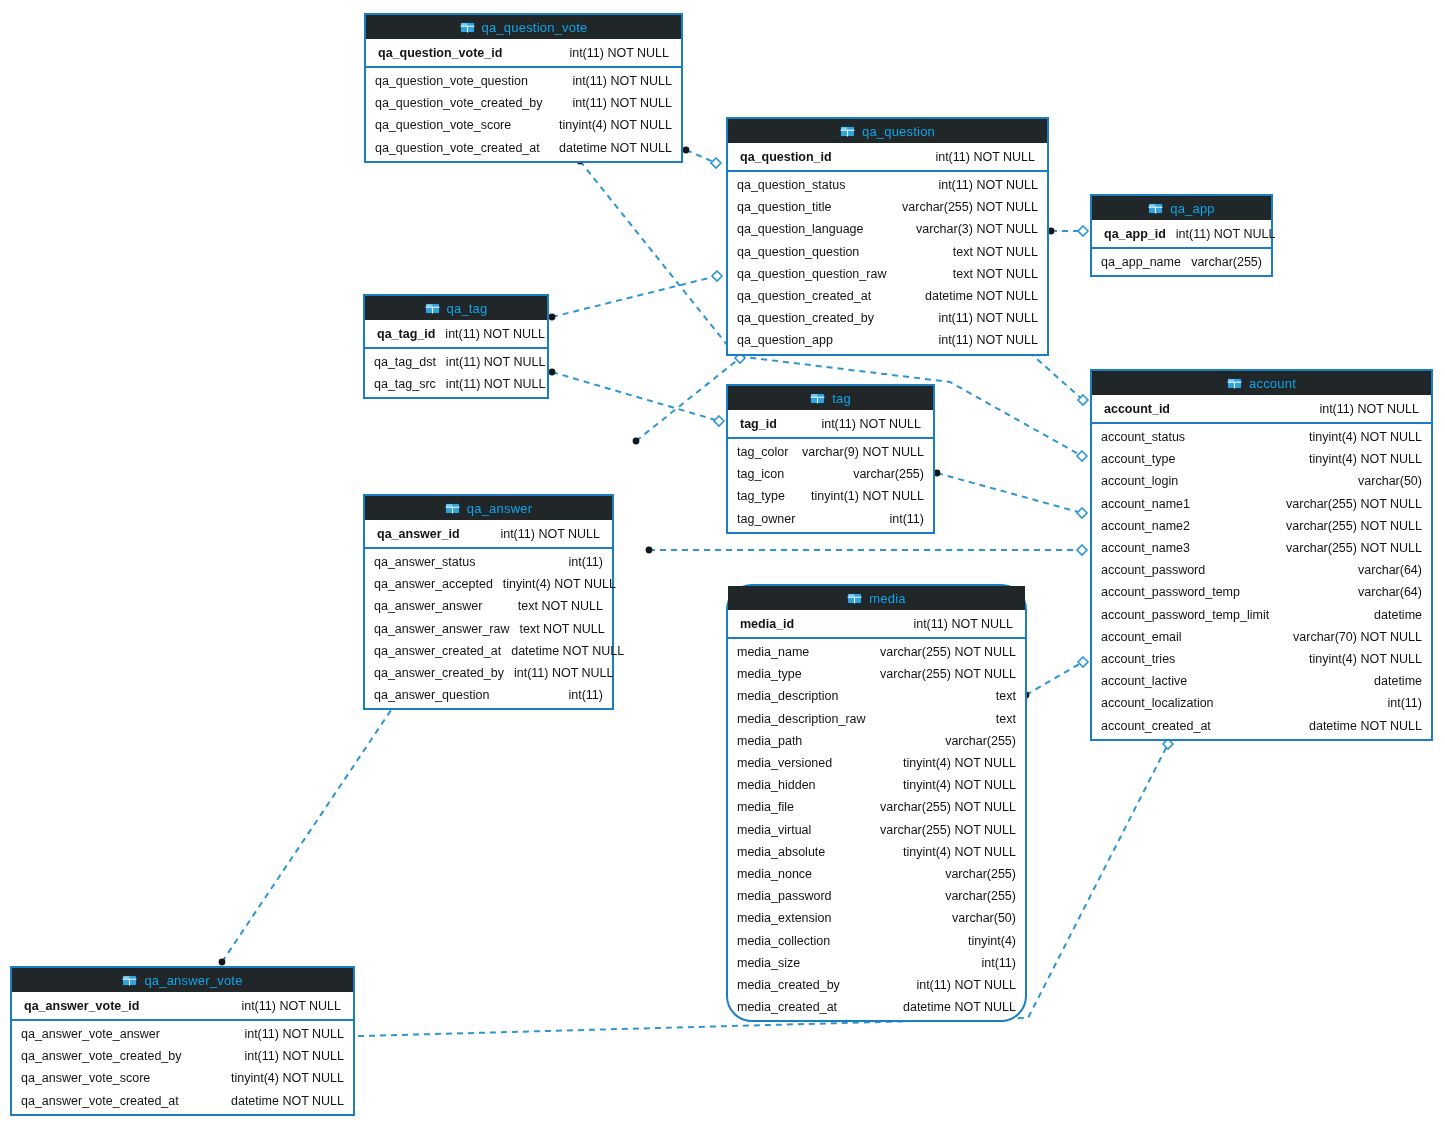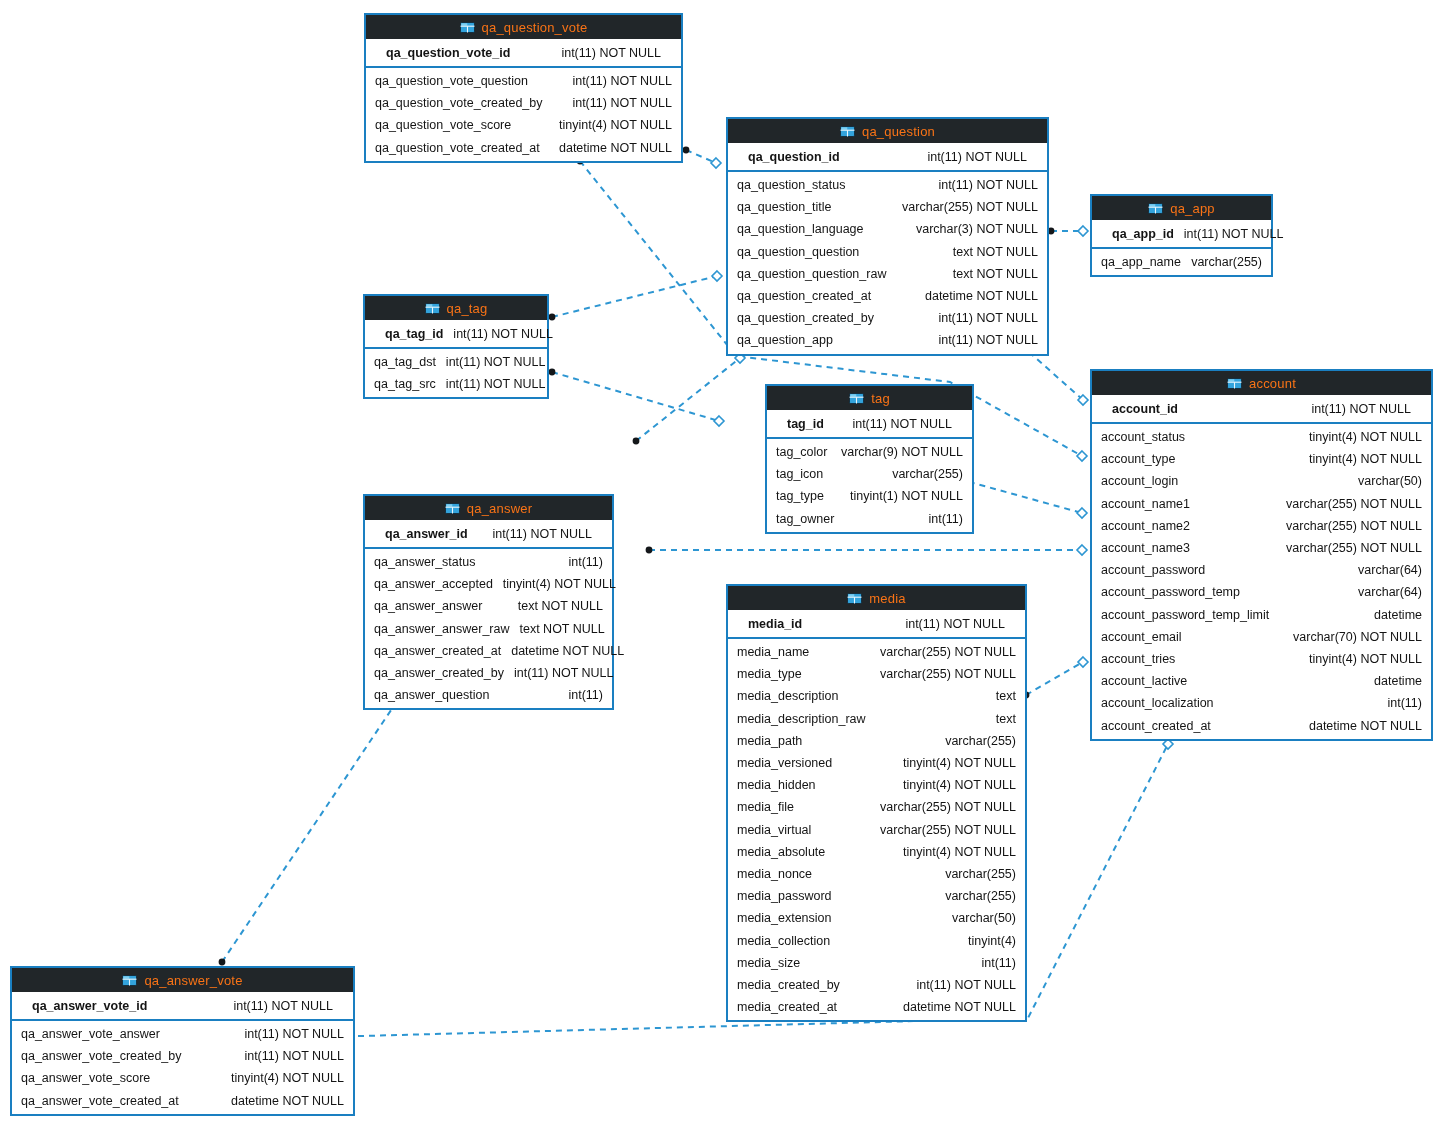--- a/index.html
+++ b/index.html
@@ -21,33 +21,33 @@
   .rel-diamond{fill:#ffffff;stroke:#2d96d2;stroke-width:1.6;}
   .db-table{
     position:absolute;
     background:#ffffff;
     border:2px solid #1a7fc1;
     z-index:2;
     box-sizing:border-box;
   }
   .tbl-header{
     background:#212629;
-    color:#f97316;
+    color:#0ea5e9;
     height:24px;
     display:flex;
     align-items:center;
     justify-content:center;
     gap:7px;
     font-size:13px;
     letter-spacing:.2px;
   }
   .tbl-icon{display:flex;align-items:center;}
   .pk-section{
     border-bottom:2px solid #1a7fc1;
-    padding:1px 12px;
+    padding:1px 4px;
   }
   .body-section{padding:2px 1px;}
   .col-row{
     height:22.2px;
     display:flex;
     align-items:center;
     justify-content:space-between;
     padding:0 8px;
     font-size:12.5px;
     color:#141414;
@@ -237,21 +237,21 @@
         <div class="col-row">
           <span class="col-name">qa_tag_dst</span>
           <span class="col-type">int(11) NOT NULL</span>
         </div>
         <div class="col-row">
           <span class="col-name">qa_tag_src</span>
           <span class="col-type">int(11) NOT NULL</span>
         </div>
       </div>
     </div>
-    <div class="db-table" style="left: 765px; top: 384px; width: 209px;">
+    <div class="db-table" style="left: 726px; top: 384px; width: 209px;">
       <div class="tbl-header">
         <span class="tbl-icon">
           <svg width="15" height="11" viewBox="0 0 15 11">
             <rect x="0.5" y="0.5" width="14" height="10" rx="1.2" fill="#33a3dc" stroke="#10222e" stroke-width="0.8"></rect>
             <rect x="1.3" y="1.3" width="6" height="2.4" fill="#7fd0f2"></rect>
             <line x1="0.5" y1="4.2" x2="14.5" y2="4.2" stroke="#eaf7fe" stroke-width="1.1"></line>
             <line x1="7.5" y1="4.2" x2="7.5" y2="10.5" stroke="#eaf7fe" stroke-width="1.1"></line>
           </svg>
         </span>
         <span>tag</span>
@@ -400,21 +400,21 @@
         <div class="col-row">
           <span class="col-name">qa_answer_created_by</span>
           <span class="col-type">int(11) NOT NULL</span>
         </div>
         <div class="col-row">
           <span class="col-name">qa_answer_question</span>
           <span class="col-type">int(11)</span>
         </div>
       </div>
     </div>
-    <div class="db-table" style="left: 726px; top: 584px; width: 301px;">
+    <div class="db-table" style="left: 726px; top: 584px; width: 301px; border-radius: 26px;">
       <div class="tbl-header">
         <span class="tbl-icon">
           <svg width="15" height="11" viewBox="0 0 15 11">
             <rect x="0.5" y="0.5" width="14" height="10" rx="1.2" fill="#33a3dc" stroke="#10222e" stroke-width="0.8"></rect>
             <rect x="1.3" y="1.3" width="6" height="2.4" fill="#7fd0f2"></rect>
             <line x1="0.5" y1="4.2" x2="14.5" y2="4.2" stroke="#eaf7fe" stroke-width="1.1"></line>
             <line x1="7.5" y1="4.2" x2="7.5" y2="10.5" stroke="#eaf7fe" stroke-width="1.1"></line>
           </svg>
         </span>
         <span>media</span>

